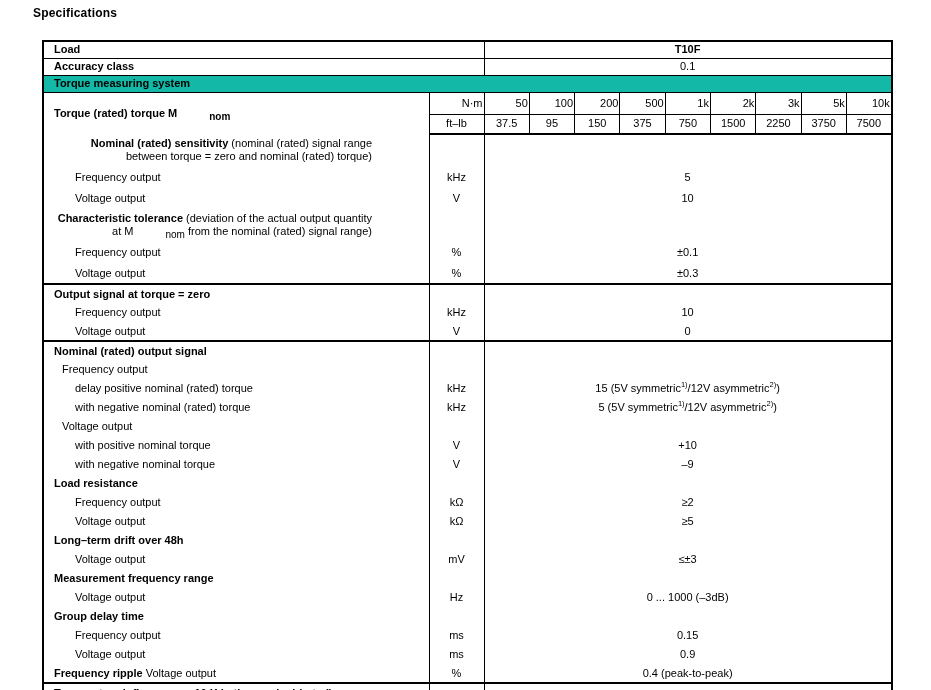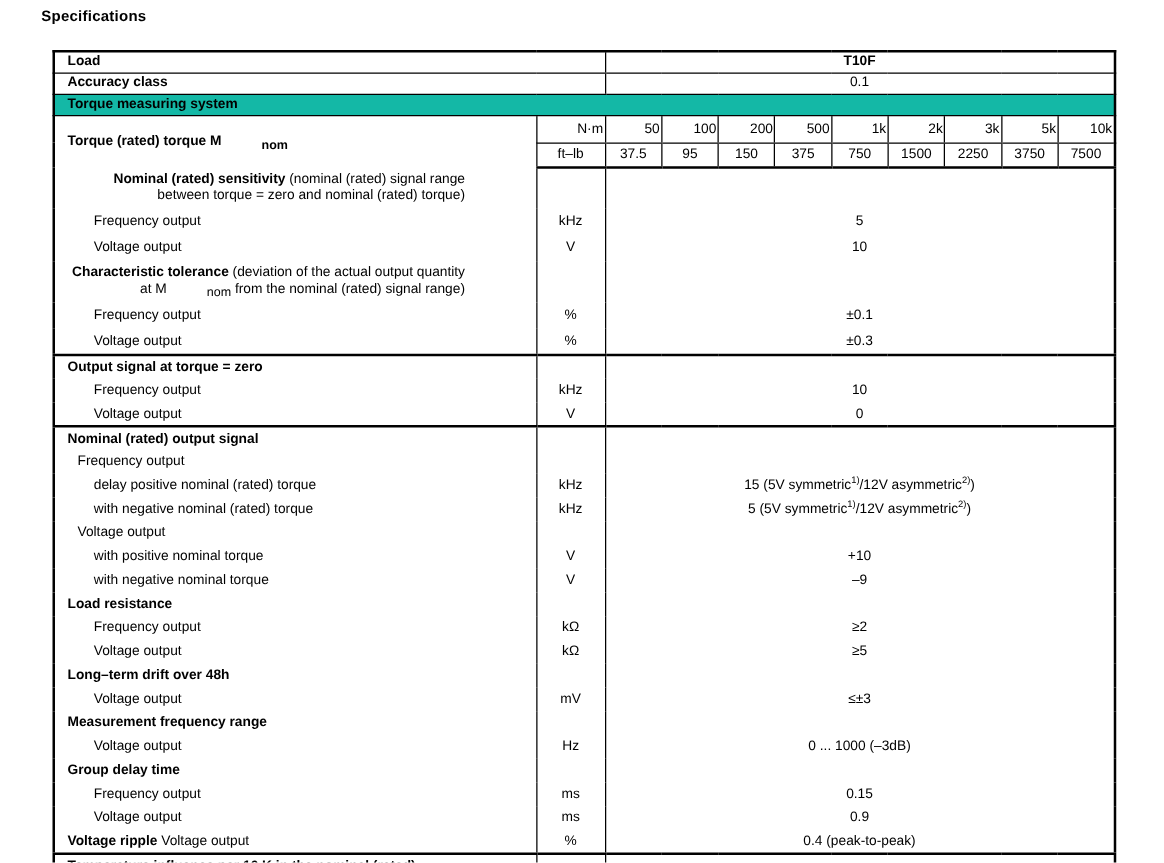--- a/index.html
+++ b/index.html
@@ -238,21 +238,21 @@
     <td class="u vl15">ms</td>
     <td colspan="9" class="v vl15">0.15</td>
   </tr>
   <tr style="height:19px">
     <td class="i">Voltage output</td>
     <td class="u vl15">ms</td>
     <td colspan="9" class="v vl15">0.9</td>
   </tr>
 
   <tr class="bb2" style="height:19px">
-    <td><span class="b">Voltage ripple</span><span> Voltage output</span></td>
+    <td><span class="b">Frequency ripple</span><span> Voltage output</span></td>
     <td class="u vl15">%</td>
     <td colspan="9" class="v vl15">0.4 (peak-to-peak)</td>
   </tr>
 
   <tr style="height:22px">
     <td class="b" style="vertical-align:top;padding-top:3px">Temperature influence per 10 K in the nominal (rated)</td>
     <td class="u vl15"></td>
     <td colspan="9" class="v vl15"></td>
   </tr>
 </tbody>

